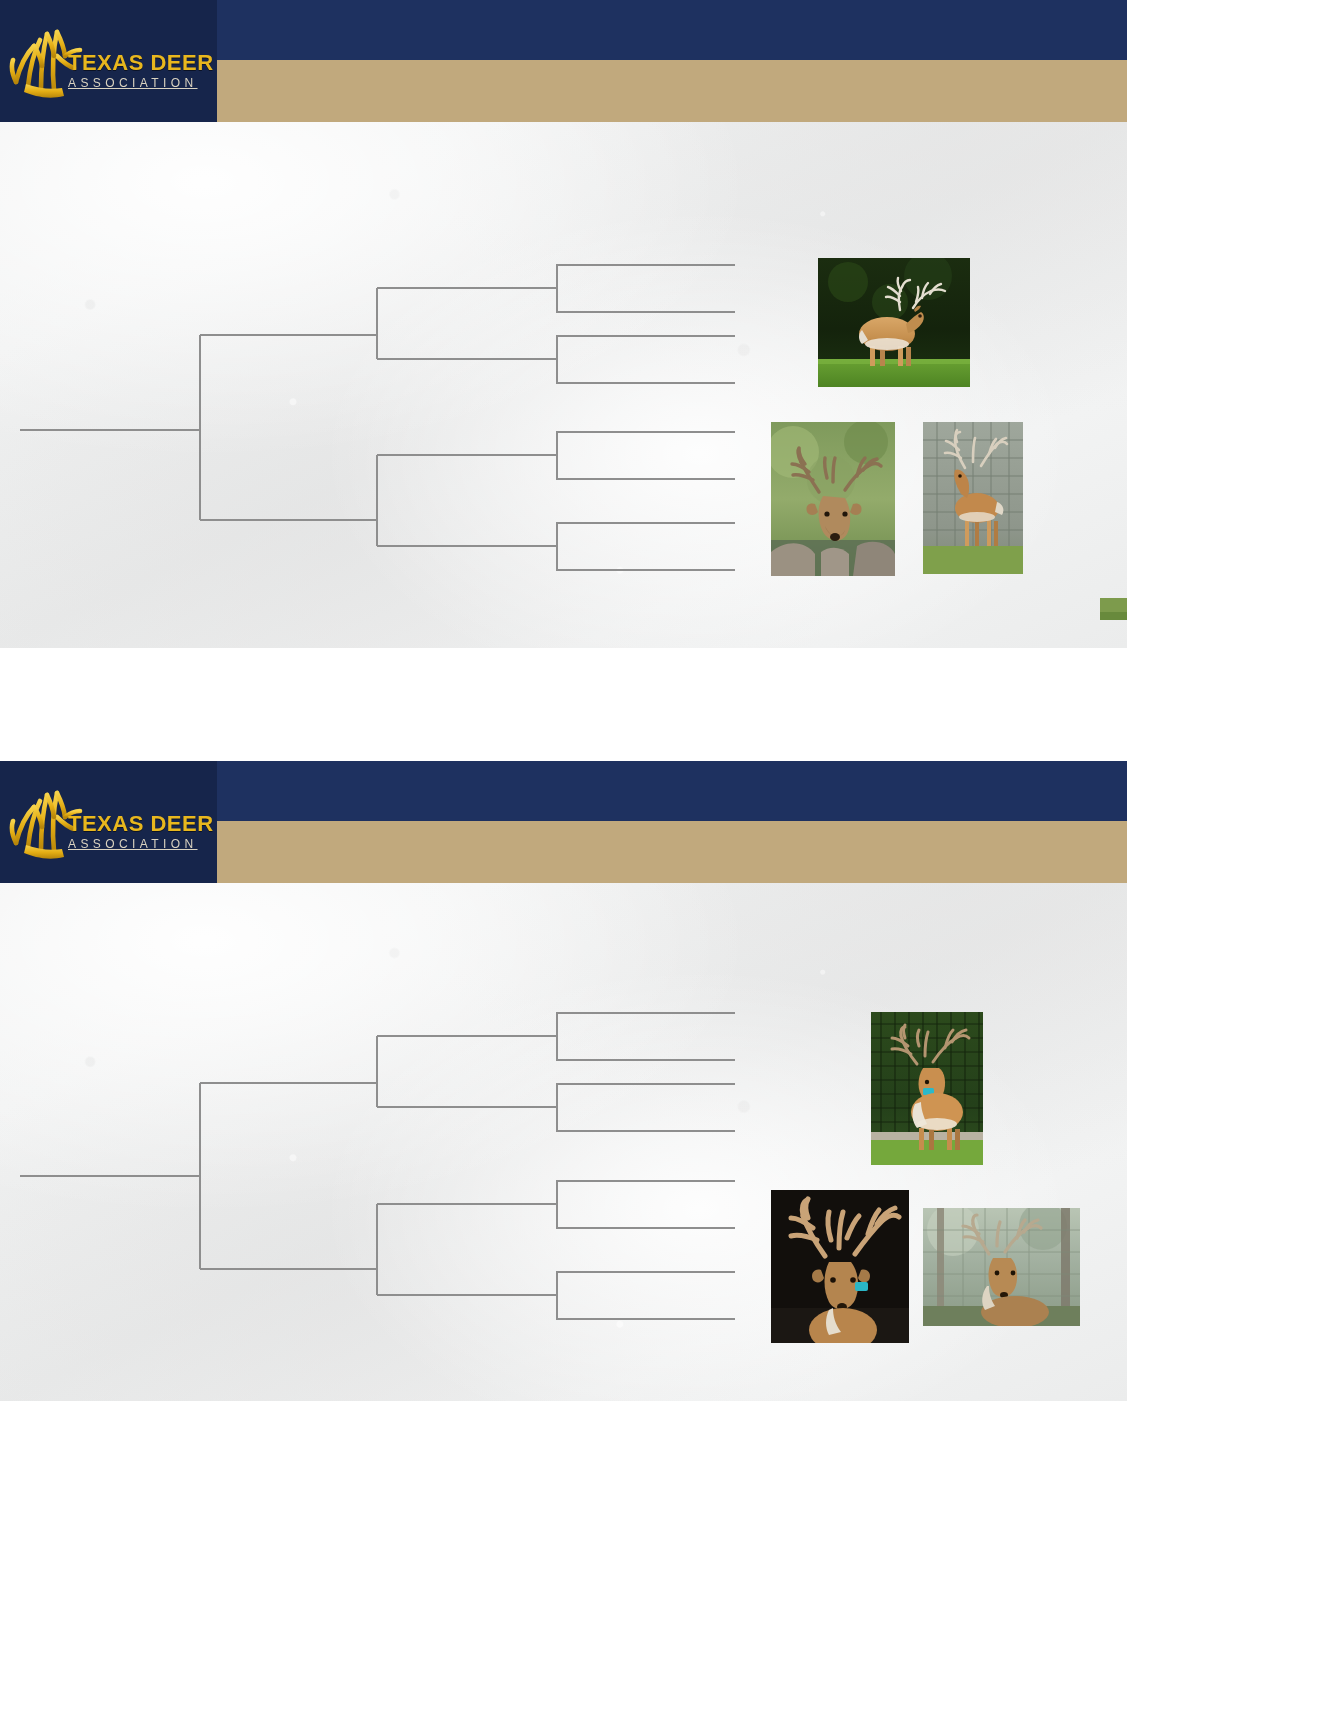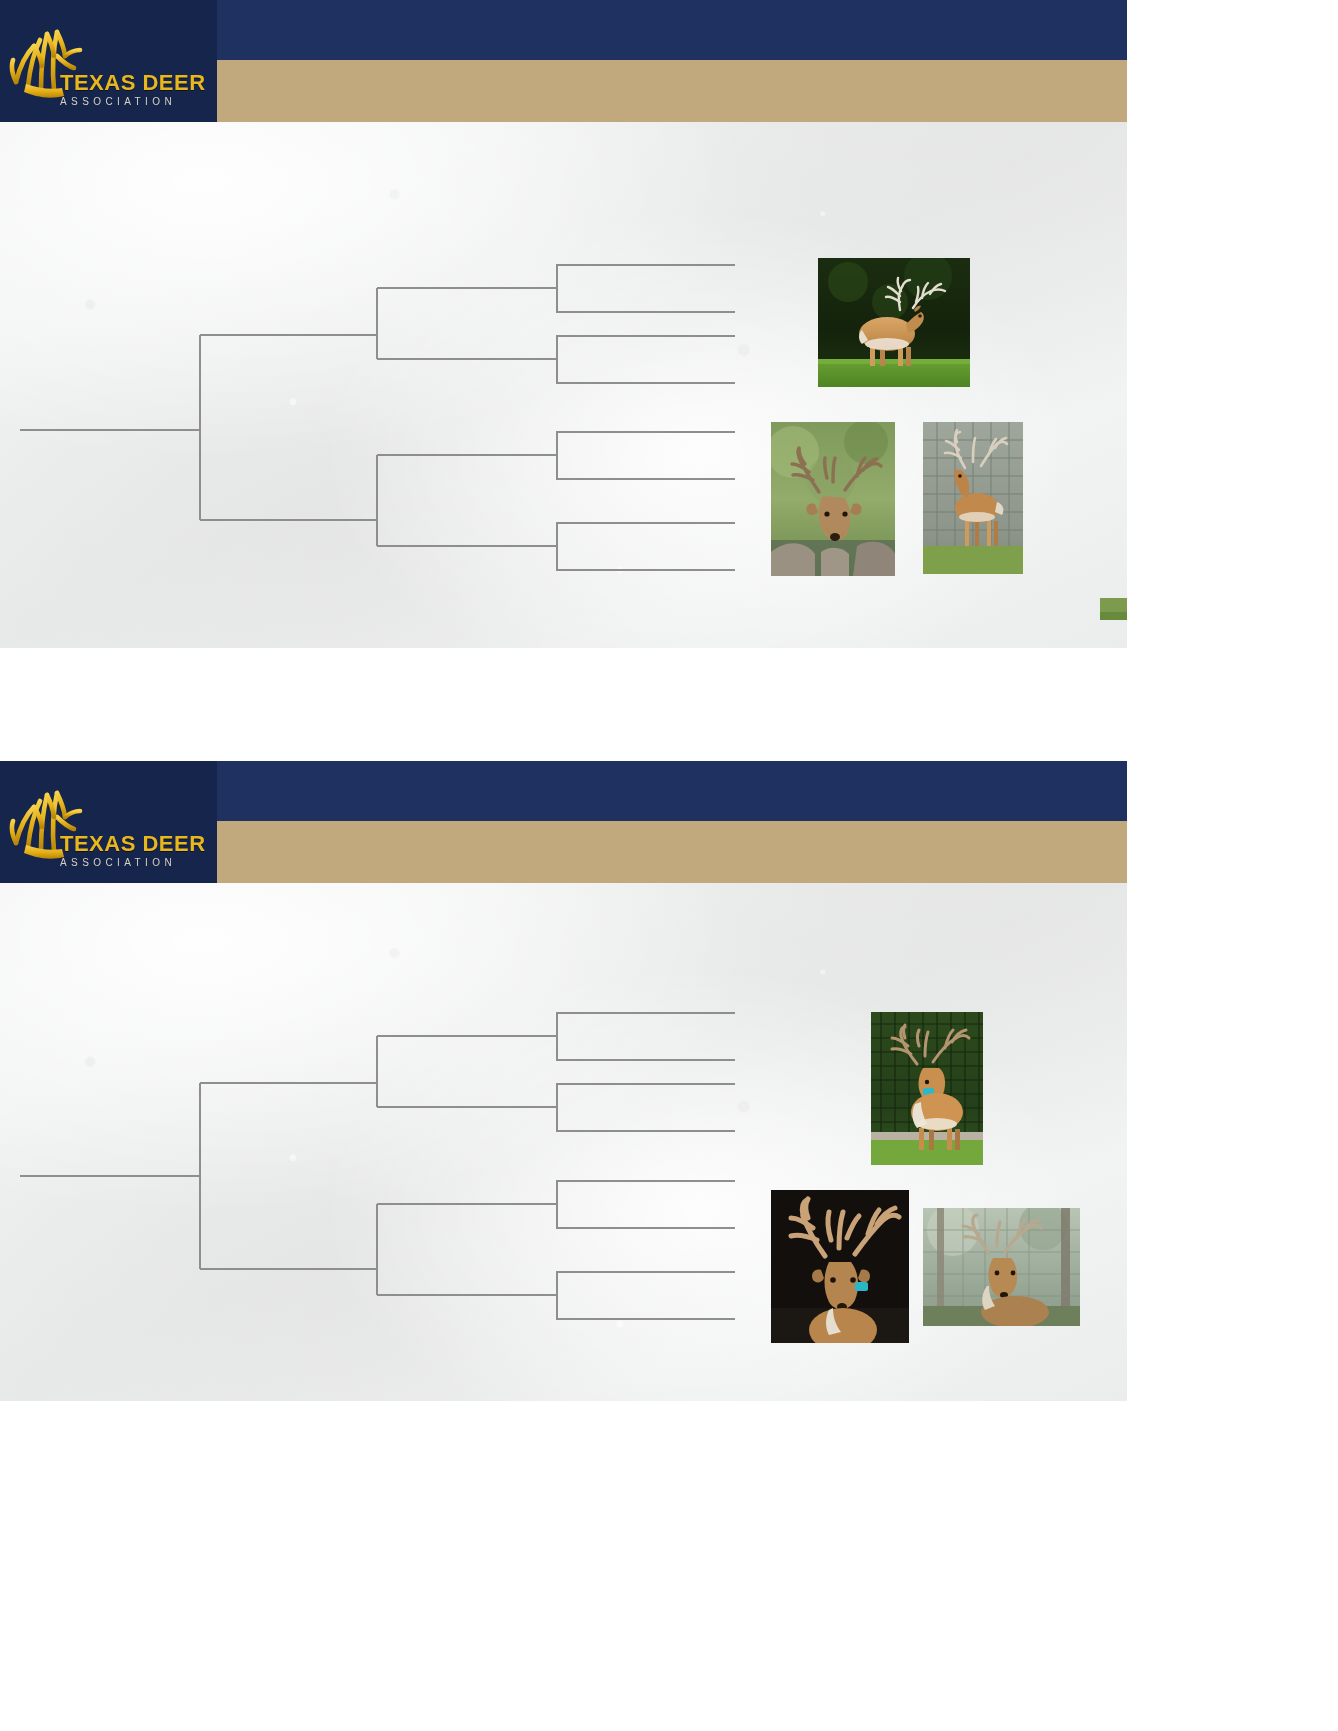--- a/index.html
+++ b/index.html
@@ -62,40 +62,40 @@
     background: #c1a97d;
   }
   .logo-box {
     position: absolute; left: 0; top: 0;
     width: 217px; height: 122px;
     background: #16254b;
     overflow: hidden;
   }
   .antler-svg { position: absolute; left: 8px; top: 18px; }
   .logo-text-wrap {
-    position: absolute; left: 60px; top: 52px;
+    position: absolute; left: 68px; top: 52px;
     line-height: 1;
-    margin-top: 20px;
   }
   .logo-main {
     display: block;
     color: #e8b71e;
     font-family: "Liberation Sans", sans-serif;
     font-weight: bold;
     font-size: 22px;
     letter-spacing: 0.5px;
     text-shadow: 0 1px 0 rgba(0,0,0,.5);
   }
   .logo-sub {
     display: block;
     color: #d9d2c0;
     font-family: "Liberation Sans", sans-serif;
-    font-size: 10px;
+    font-size: 12px;
     letter-spacing: 4.4px;
     margin-top: 3px;
+    text-decoration: underline;
   }
 
   
   .bracket { position: absolute; left: 0; top: 0; width: 1127px; height: 100%; }
 
   
   .photo { position: absolute; overflow: hidden; }
   .photo svg { display: block; width: 100%; height: 100%; }
 
   

